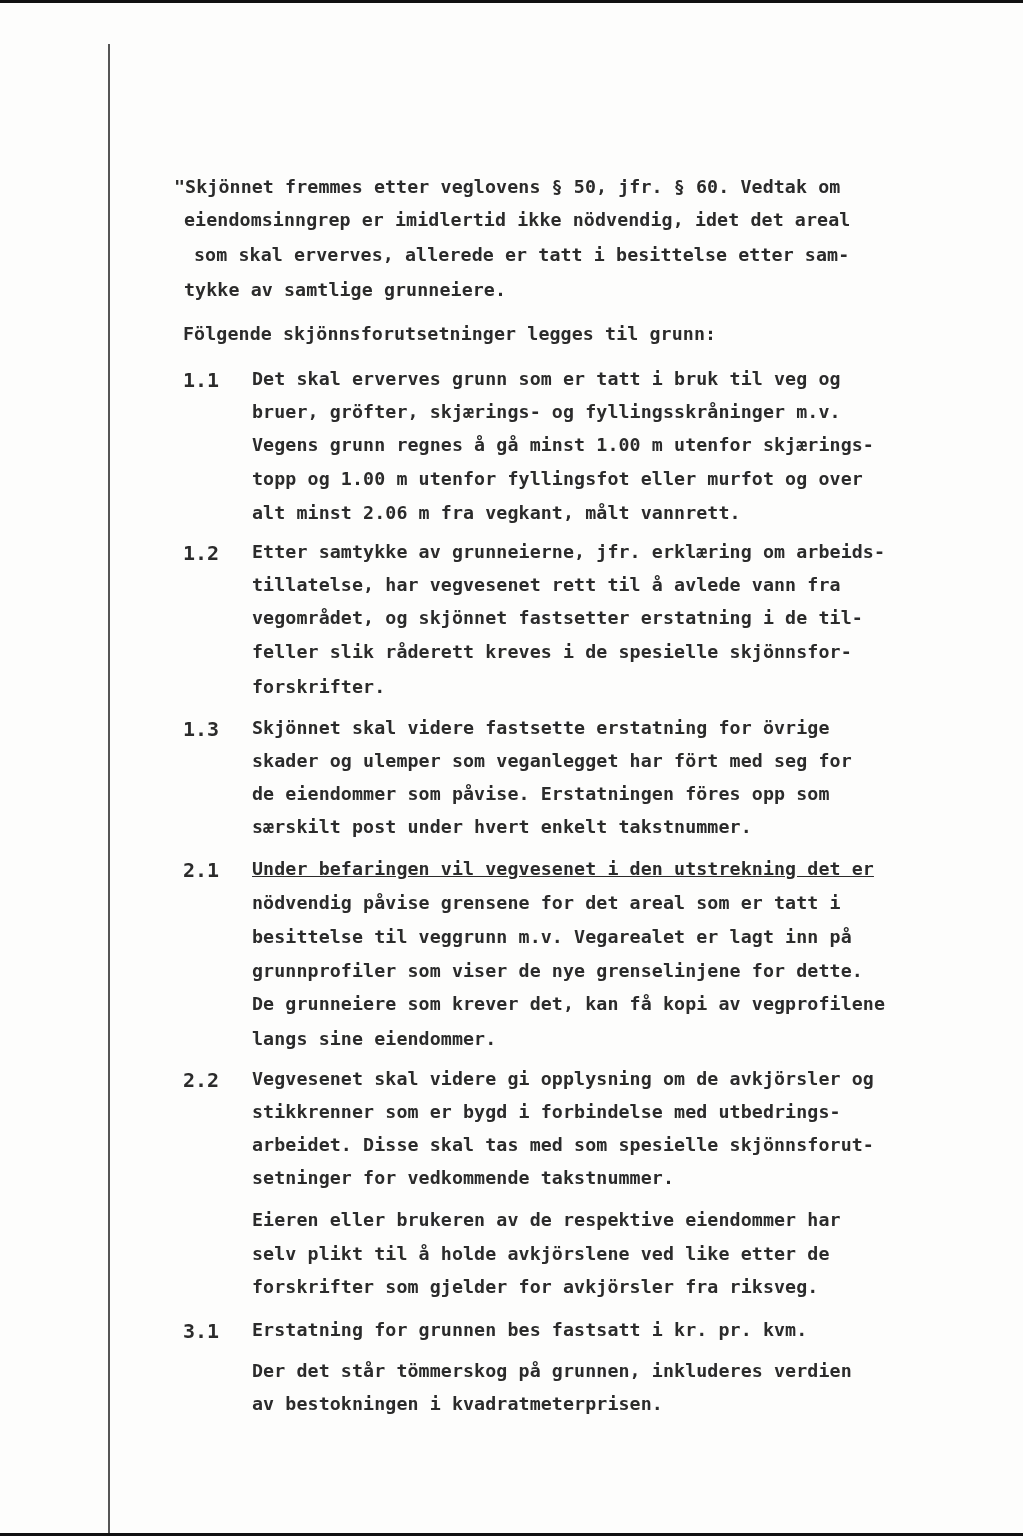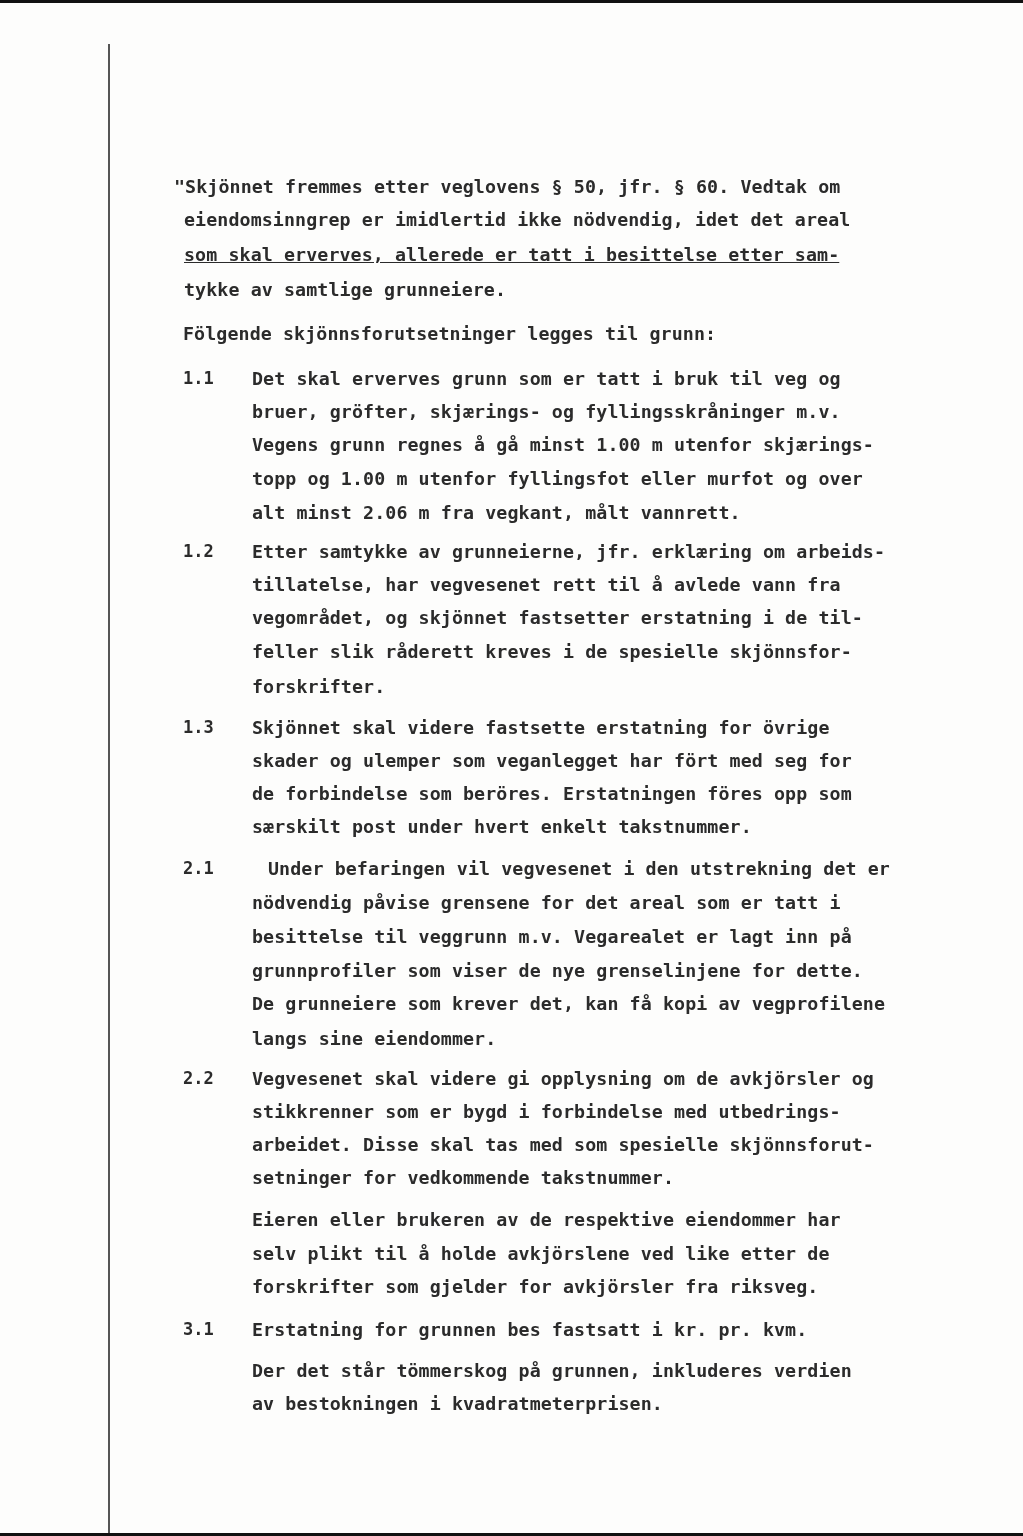--- a/index.html
+++ b/index.html
@@ -10,35 +10,35 @@
       color: #2a2a2a;
     }
     .top-border { position: absolute; left: 0; top: 0; width: 1023px; height: 3px; background: #111; }
     .bottom-border { position: absolute; left: 0; bottom: 0; width: 1023px; height: 3px; background: #111; }
     .margin-line { position: absolute; left: 108px; top: 44px; width: 1.5px; height: 1492px; background: #555; }
     .line {
       position: absolute; white-space: pre;
       font-size: 18.3px; font-weight: bold; letter-spacing: 0.1px;
       color: #2b2b2b;
     }
-    .num { position: absolute; white-space: pre; font-size: 17px; font-weight: bold; color: #2b2b2b; }
+    .num { position: absolute; white-space: pre; font-size: 20px; font-weight: bold; color: #2b2b2b; }
   </style>
 </head>
 <body>
 
 <div class="top-border"></div>
 <div class="margin-line"></div>
 <div class="bottom-border"></div>
 
 <div>
 
   <div>
     <div class="line" style="left:174px; top:176px;">"Skjönnet fremmes etter veglovens § 50, jfr. § 60. Vedtak om</div>
     <div class="line" style="left:184px; top:209px;">eiendomsinngrep er imidlertid ikke nödvendig, idet det areal</div>
-    <div class="line" style="left:184px; top:244px;text-decoration:underline;">som skal erverves, allerede er tatt i besittelse etter sam-</div>
+    <div class="line" style="left:194px; top:244px;">som skal erverves, allerede er tatt i besittelse etter sam-</div>
     <div class="line" style="left:184px; top:279px;">tykke av samtlige grunneiere.</div>
   </div>
 
   <div class="line" style="left:183px; top:323px;">Fölgende skjönnsforutsetninger legges til grunn:</div>
 
   <div>
     <div class="num" style="left:183px; top:368px;">1.1</div>
     <div class="line" style="left:252px; top:368px;">Det skal erverves grunn som er tatt i bruk til veg og</div>
     <div class="line" style="left:252px; top:401px;">bruer, gröfter, skjærings- og fyllingsskråninger m.v.</div>
     <div class="line" style="left:252px; top:434px;">Vegens grunn regnes å gå minst 1.00 m utenfor skjærings-</div>
@@ -52,27 +52,27 @@
     <div class="line" style="left:252px; top:574px;">tillatelse, har vegvesenet rett til å avlede vann fra</div>
     <div class="line" style="left:252px; top:607px;">vegområdet, og skjönnet fastsetter erstatning i de til-</div>
     <div class="line" style="left:252px; top:641px;">feller slik råderett kreves i de spesielle skjönnsfor-</div>
     <div class="line" style="left:252px; top:676px;">forskrifter.</div>
   </div>
 
   <div>
     <div class="num" style="left:183px; top:717px;text-align:right;">1.3</div>
     <div class="line" style="left:252px; top:717px;">Skjönnet skal videre fastsette erstatning for övrige</div>
     <div class="line" style="left:252px; top:750px;">skader og ulemper som veganlegget har fört med seg for</div>
-    <div class="line" style="left:252px; top:783px;">de forbindelse som beröres. Erstatningen föres opp som</div>
+    <div class="line" style="left:252px; top:783px;">de eiendommer som påvise. Erstatningen föres opp som</div>
     <div class="line" style="left:252px; top:816px;">særskilt post under hvert enkelt takstnummer.</div>
   </div>
 
   <div>
     <div class="num" style="left:183px; top:858px;">2.1</div>
-    <div class="line" style="left:268px; top:858px;">Under befaringen vil vegvesenet i den utstrekning det er</div>
+    <div class="line" style="left:252px; top:858px;text-decoration:underline;">Under befaringen vil vegvesenet i den utstrekning det er</div>
     <div class="line" style="left:252px; top:892px;">nödvendig påvise grensene for det areal som er tatt i</div>
     <div class="line" style="left:252px; top:926px;">besittelse til veggrunn m.v. Vegarealet er lagt inn på</div>
     <div class="line" style="left:252px; top:960px;">grunnprofiler som viser de nye grenselinjene for dette.</div>
     <div class="line" style="left:252px; top:993px;">De grunneiere som krever det, kan få kopi av vegprofilene</div>
     <div class="line" style="left:252px; top:1028px;">langs sine eiendommer.</div>
   </div>
 
   <div>
     <div class="num" style="left:183px; top:1068px;">2.2</div>
     <div class="line" style="left:252px; top:1068px;">Vegvesenet skal videre gi opplysning om de avkjörsler og</div>

